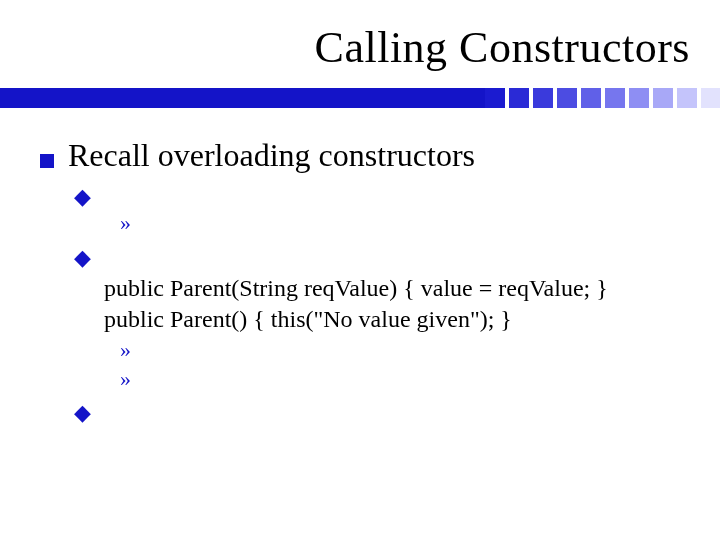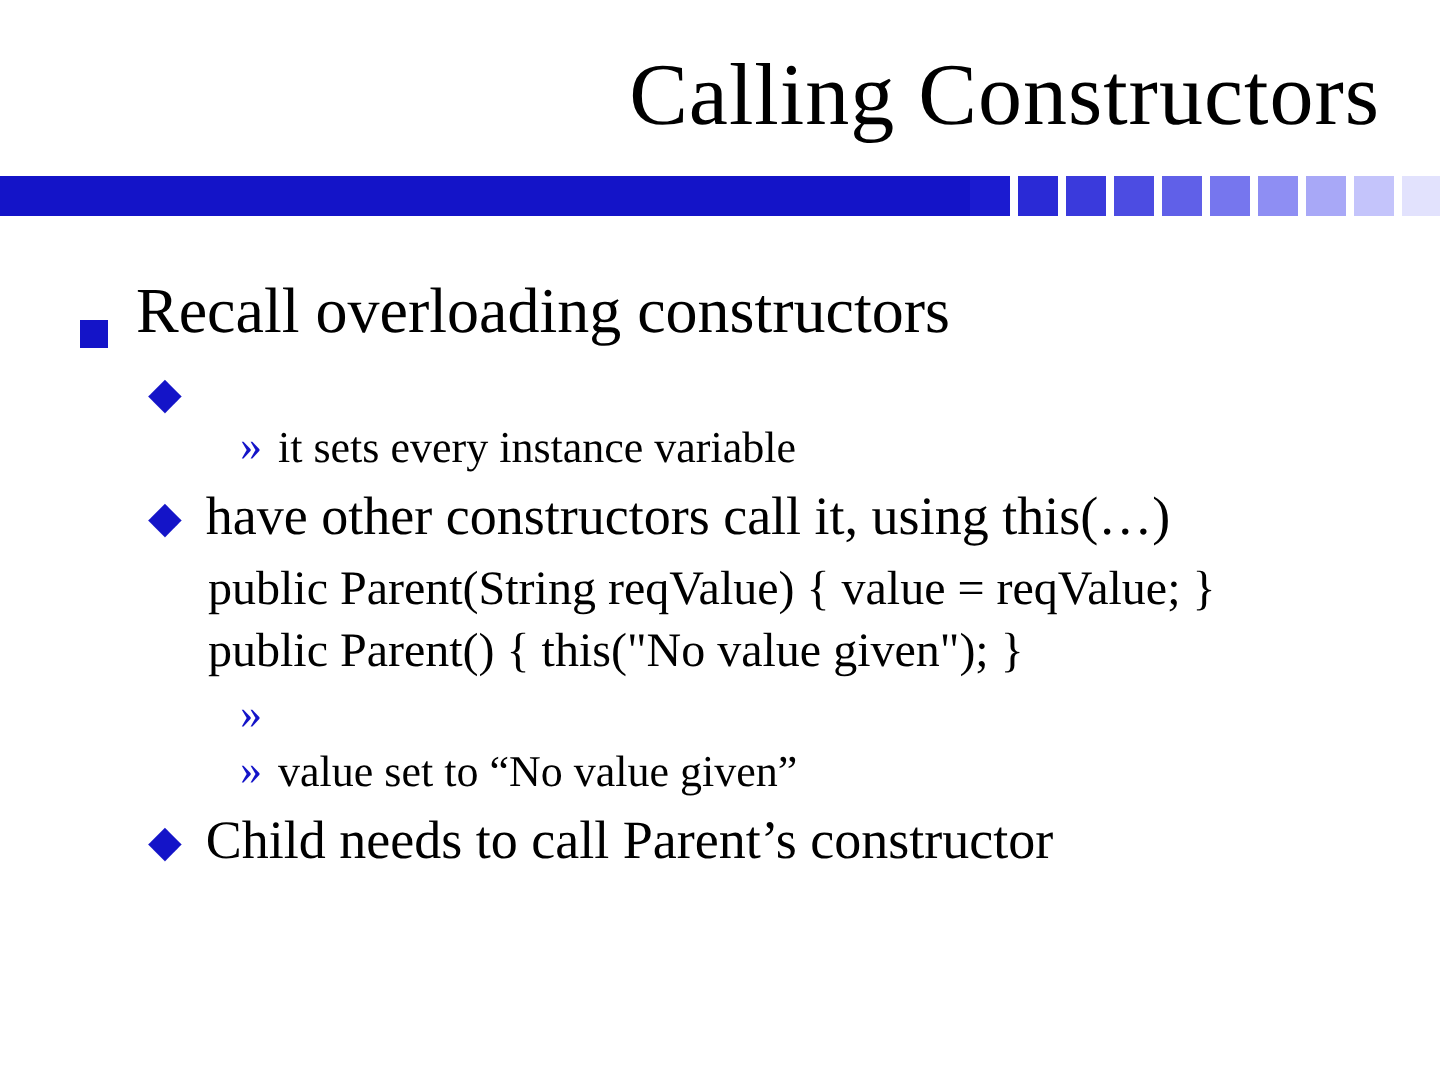--- a/index.html
+++ b/index.html
@@ -49,21 +49,21 @@
     width: 20px;
   }
   .body {
     position: absolute;
     top: 136px;
     left: 40px;
     right: 30px;
   }
   .lvl1 {
     display: flex;
-    align-items: flex-end;
+    align-items: center;
     margin-bottom: 6px;
   }
   .lvl1 .bullet1 {
     width: 14px;
     height: 14px;
     background: #1414c8;
     margin-top: 12px;
     margin-right: 14px;
     flex: 0 0 auto;
   }
@@ -147,42 +147,38 @@
       <div class="bullet1"></div>
       <div class="text1">Recall overloading constructors</div>
     </div>
 
     <div class="lvl2">
       <div class="bullet2">◆</div>
     </div>
 
     <div class="lvl3">
       <div class="bullet3">»</div>
-      <div class="text3">it sets every instance variable</div>
     </div>
 
     <div class="lvl2">
       <div class="bullet2">◆</div>
-      <div class="text2">have other constructors call it, using this(…)</div>
     </div>
 
     <div class="codeblock">
       <div class="codeline">public Parent(String reqValue) { value = reqValue; }</div>
       <div class="codeline">public Parent() { this("No value given"); }</div>
     </div>
 
     <div class="lvl3">
       <div class="bullet3">»</div>
     </div>
 
     <div class="lvl3">
       <div class="bullet3">»</div>
-      <div class="text3">value set to “No value given”</div>
     </div>
 
     <div class="lvl2">
       <div class="bullet2">◆</div>
-      <div class="text2">Child needs to call Parent’s constructor</div>
     </div>
 
   </div>
 
 </div>
 
 </body></html>

